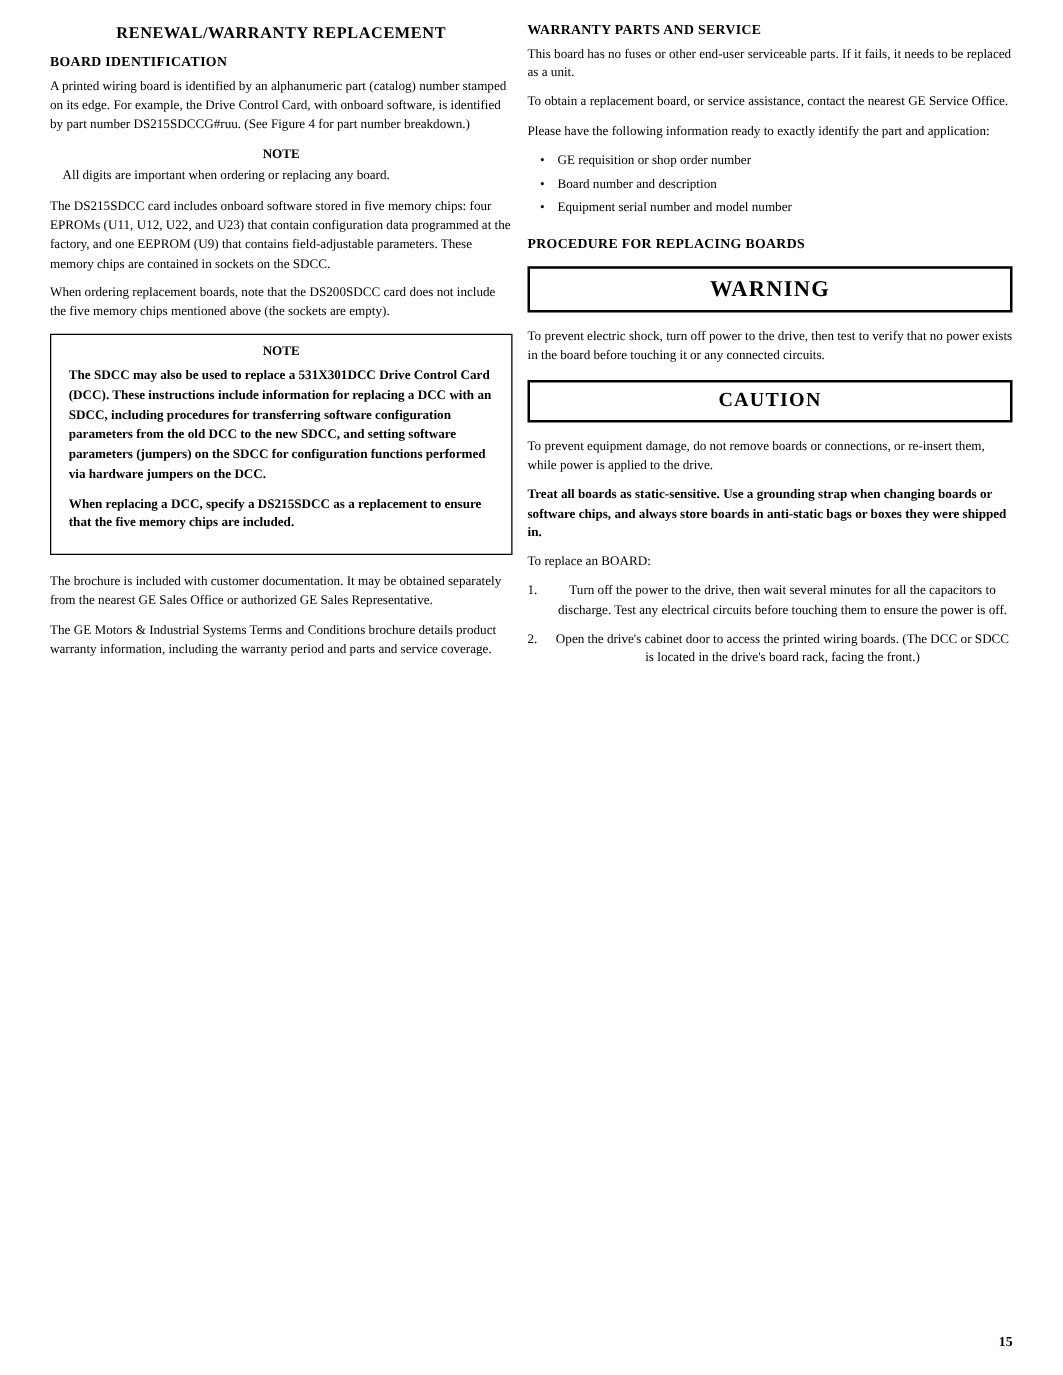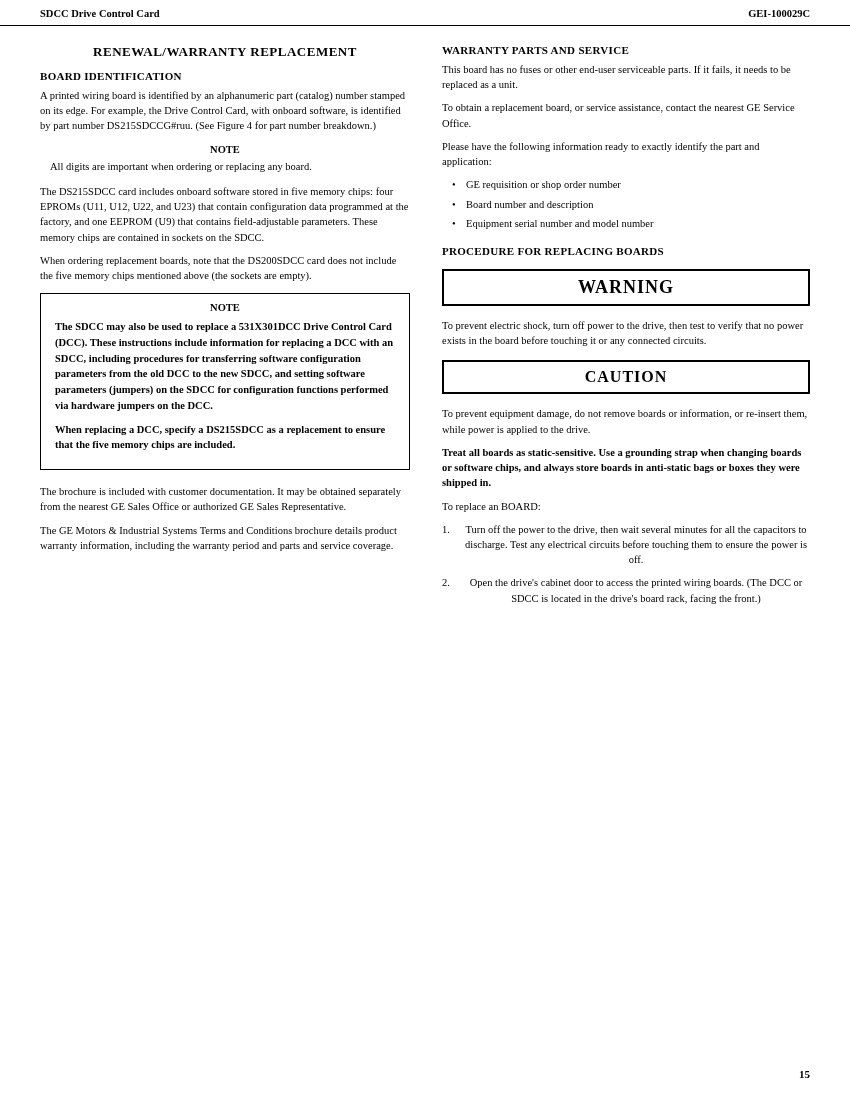--- a/index.html
+++ b/index.html
@@ -25,21 +25,21 @@
       padding: 8px 40px 6px 40px;
       border-bottom: 1.5px solid #000;
       font-size: 10.5px;
     }
     .header-left { font-weight: bold; }
     .header-right { font-weight: bold; }
 
     .content {
       display: flex;
       padding: 18px 40px 30px 40px;
-      gap: 32px;
+      gap: 12px;
     }
     .left-col {
       width: 370px;
       flex-shrink: 0;
     }
     .right-col {
       flex: 1;
     }
 
     .section-title {
@@ -167,24 +167,20 @@
       right: 40px;
       font-size: 11px;
       font-weight: bold;
     }
   </style>
 </head>
 <body>
 
 <div class="page">
 
-  <div class="header">
-    <span class="header-left">SDCC Drive Control Card</span>
-    <span class="header-right">GEI-100029C</span>
-  </div>
 
   <div class="content">
 
     <div class="left-col">
 
       <div class="section-title">RENEWAL/WARRANTY REPLACEMENT</div>
 
       <div class="subsection-title">BOARD IDENTIFICATION</div>
 
       <p>A printed wiring board is identified by an alphanumeric part (catalog) number stamped on its edge. For example, the Drive Control Card, with onboard software, is identified by part number DS215SDCCG#ruu. (See Figure 4 for part number breakdown.)</p>
@@ -229,21 +225,21 @@
         <div class="subsection-title">PROCEDURE FOR REPLACING BOARDS</div>
 
         <div class="warning-box">
           <div class="warning-title">WARNING</div>
         </div>
         <p>To prevent electric shock, turn off power to the drive, then test to verify that no power exists in the board before touching it or any connected circuits.</p>
 
         <div class="caution-box">
           <div class="caution-title">CAUTION</div>
         </div>
-        <p>To prevent equipment damage, do not remove boards or information, or re-insert them, while power is applied to the drive.</p>
+        <p>To prevent equipment damage, do not remove boards or connections, or re-insert them, while power is applied to the drive.</p>
         <p style="font-weight:bold;">Treat all boards as static-sensitive. Use a grounding strap when changing boards or software chips, and always store boards in anti-static bags or boxes they were shipped in.</p>
 
         <p>To replace an BOARD:</p>
 
         <ol class="numbered-list">
           <li>Turn off the power to the drive, then wait several minutes for all the capacitors to discharge. Test any electrical circuits before touching them to ensure the power is off.</li>
           <li>Open the drive's cabinet door to access the printed wiring boards. (The DCC or SDCC is located in the drive's board rack, facing the front.)</li>
         </ol>
       </div>
 

